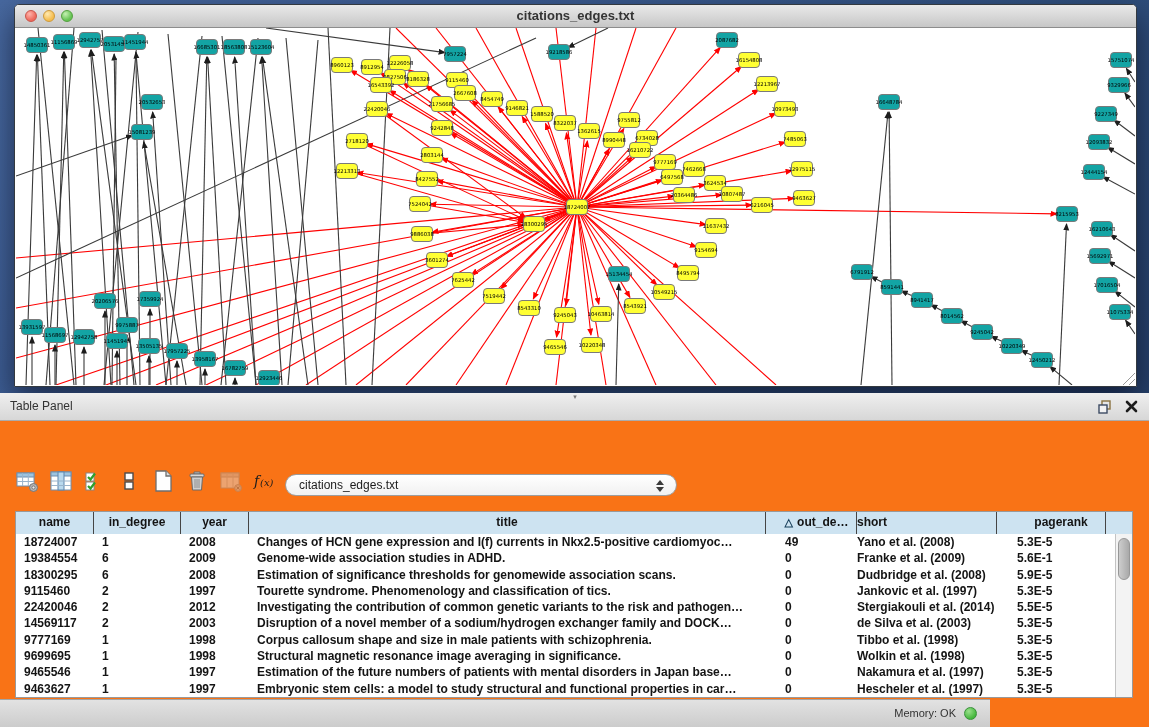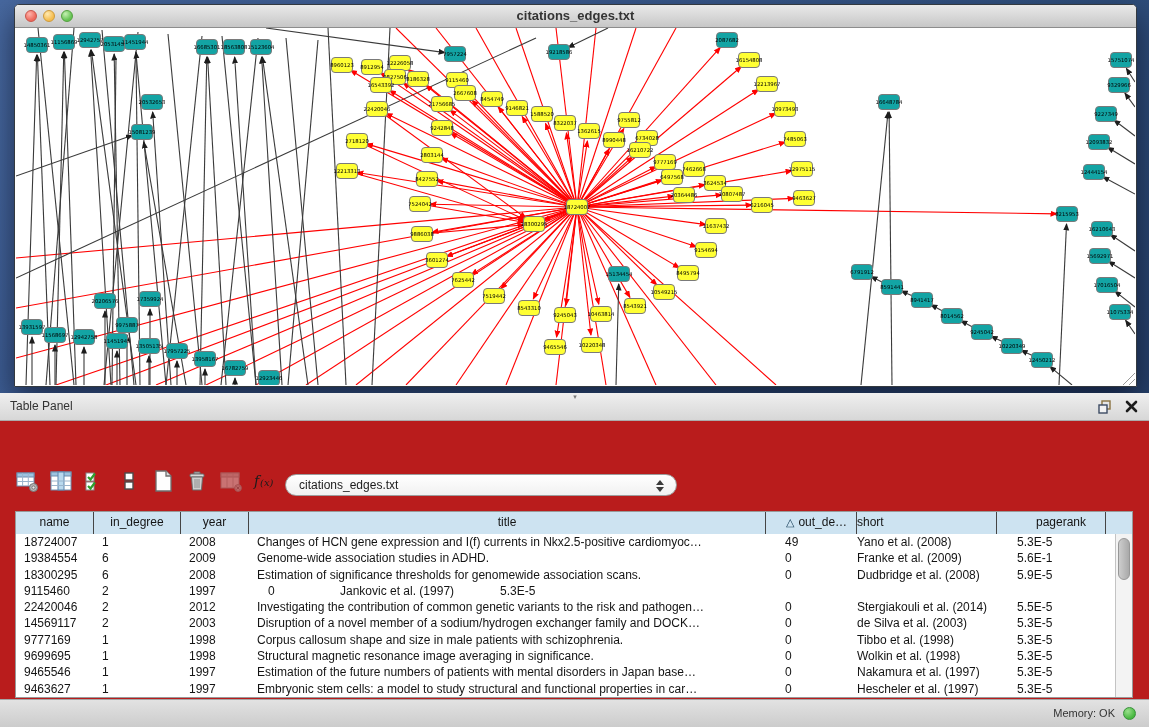--- a/index.html
+++ b/index.html
@@ -28,21 +28,21 @@
     text-align:center;line-height:22px;font-size:13px;font-weight:700;color:#343434;
   }
   .tl{position:absolute;top:5px;width:12px;height:12px;border-radius:50%;box-sizing:border-box;}
   .tl-red{left:10px;background:radial-gradient(circle at 35% 30%,#ffb3aa,#ee6a5d 65%);border:1px solid #c9544a;}
   .tl-yellow{left:28px;background:radial-gradient(circle at 35% 30%,#ffe9b0,#f5bd4f 65%);border:1px solid #cd9a3c;}
   .tl-green{left:46px;background:radial-gradient(circle at 35% 30%,#c4f0b2,#66c354 65%);border:1px solid #53a03f;}
   .canvas{position:absolute;left:1px;right:1px;top:23px;bottom:1px;background:#fff;overflow:hidden;}
   .canvas svg{display:block;}
   .net-label{font-family:"DejaVu Sans",sans-serif;}
   
-  .table-panel{position:absolute;left:0;top:393px;width:1149px;height:334px;background:#b91c1c;}
+  .table-panel{position:absolute;left:0;top:393px;width:1149px;height:334px;background:#f97316;}
   .panel-header{
     position:relative;height:27px;
     background:linear-gradient(#efefef,#d7d7d7);
     border-bottom:1px solid #ababab;
   }
   .panel-header .grip{position:absolute;left:568px;top:1px;width:14px;height:5px;color:#777;font-size:7px;line-height:5px;text-align:center;}
   .panel-title{position:absolute;left:10px;top:0;line-height:27px;font-size:12px;color:#333;}
   .float-btn{position:absolute;right:36px;top:6px;width:16px;height:16px;cursor:default;}
   .close-btn{position:absolute;right:10px;top:6px;width:15px;height:15px;}
   .panel-body{position:absolute;left:0;top:27px;right:0;bottom:27px;}
@@ -55,21 +55,21 @@
     border:1px solid #9d9d9d;border-radius:11px;
     font-size:12px;color:#1c1c1c;line-height:20px;padding-left:13px;
   }
   .combo .updown{position:absolute;right:11px;top:3px;width:9px;height:16px;}
   .combo .updown div{width:0;height:0;border-left:4px solid transparent;border-right:4px solid transparent;margin:2px 0;}
   .combo .up{border-bottom:5px solid #3b3b3b;}
   .combo .down{border-top:5px solid #3b3b3b;}
   
   .table-container{
     position:absolute;left:15px;top:91px;width:1118px;height:187px;box-sizing:border-box;
-    background:#fff;border:1px solid #999;
+    background:#fff;border:1px solid #999;font-weight:bold;
   }
   .thead{display:flex;height:22px;background:#cde3f1;border-bottom:1px solid #2f2f2f;}
   .th{
     box-sizing:border-box;border-right:1px solid #454545;
     font-size:12px;color:#141414;text-align:center;line-height:21px;
     white-space:nowrap;overflow:hidden;
   }
   .sort-tri{font-size:11px;color:#123a55;margin-right:4px;}
   .tbody{position:absolute;left:0;top:22px;right:16px;bottom:0;overflow:hidden;}
   .trow{display:flex;height:16.3px;background:#fff;}
@@ -97,21 +97,21 @@
     font-size:12px;color:#222;line-height:21px;padding:0 14px;border-right:1px solid #bdbdbd;
     background:linear-gradient(#ffffff,#f2f2f2);
   }
   .tab:last-child{border-right:none;}
   .tab.selected{
     background:linear-gradient(#9a9a9a,#808080);color:#f4f4f4;
     text-shadow:0 -1px 0 rgba(0,0,0,.25);
   }
   
   .statusbar{
-    position:absolute;left:0;bottom:0;width:1149px;height:27px;
+    position:absolute;left:0;bottom:0;width:990px;height:27px;
     background:linear-gradient(#e2e2e2,#cccccc);border-top:1px solid #a5a5a5;
   }
   .mem{position:absolute;right:34px;top:0;line-height:27px;font-size:11px;color:#333;}
   .mem-dot{
     position:absolute;right:13px;top:7px;width:13px;height:13px;border-radius:50%;
     background:radial-gradient(circle at 35% 30%,#9ae08c,#46b73e 70%);border:1px solid #38913a;box-sizing:border-box;
   }
 </style>
 </head>
 <body>
@@ -823,20 +823,21 @@
             <div class="cell c2">2008</div>
             <div class="cell c3">Estimation of significance thresholds for genomewide association scans.</div>
             <div class="cell c4">0</div>
             <div class="cell c5">Dudbridge et al. (2008)</div>
             <div class="cell c6">5.9E-5</div>
           </div>
           <div class="trow">
             <div class="cell c0">9115460</div>
             <div class="cell c1">2</div>
             <div class="cell c2">1997</div>
+            <div class="cell c3">Tourette syndrome. Phenomenology and classification of tics.</div>
             <div class="cell c4">0</div>
             <div class="cell c5">Jankovic et al. (1997)</div>
             <div class="cell c6">5.3E-5</div>
           </div>
           <div class="trow">
             <div class="cell c0">22420046</div>
             <div class="cell c1">2</div>
             <div class="cell c2">2012</div>
             <div class="cell c3">Investigating the contribution of common genetic variants to the risk and pathogen…</div>
             <div class="cell c4">0</div>

